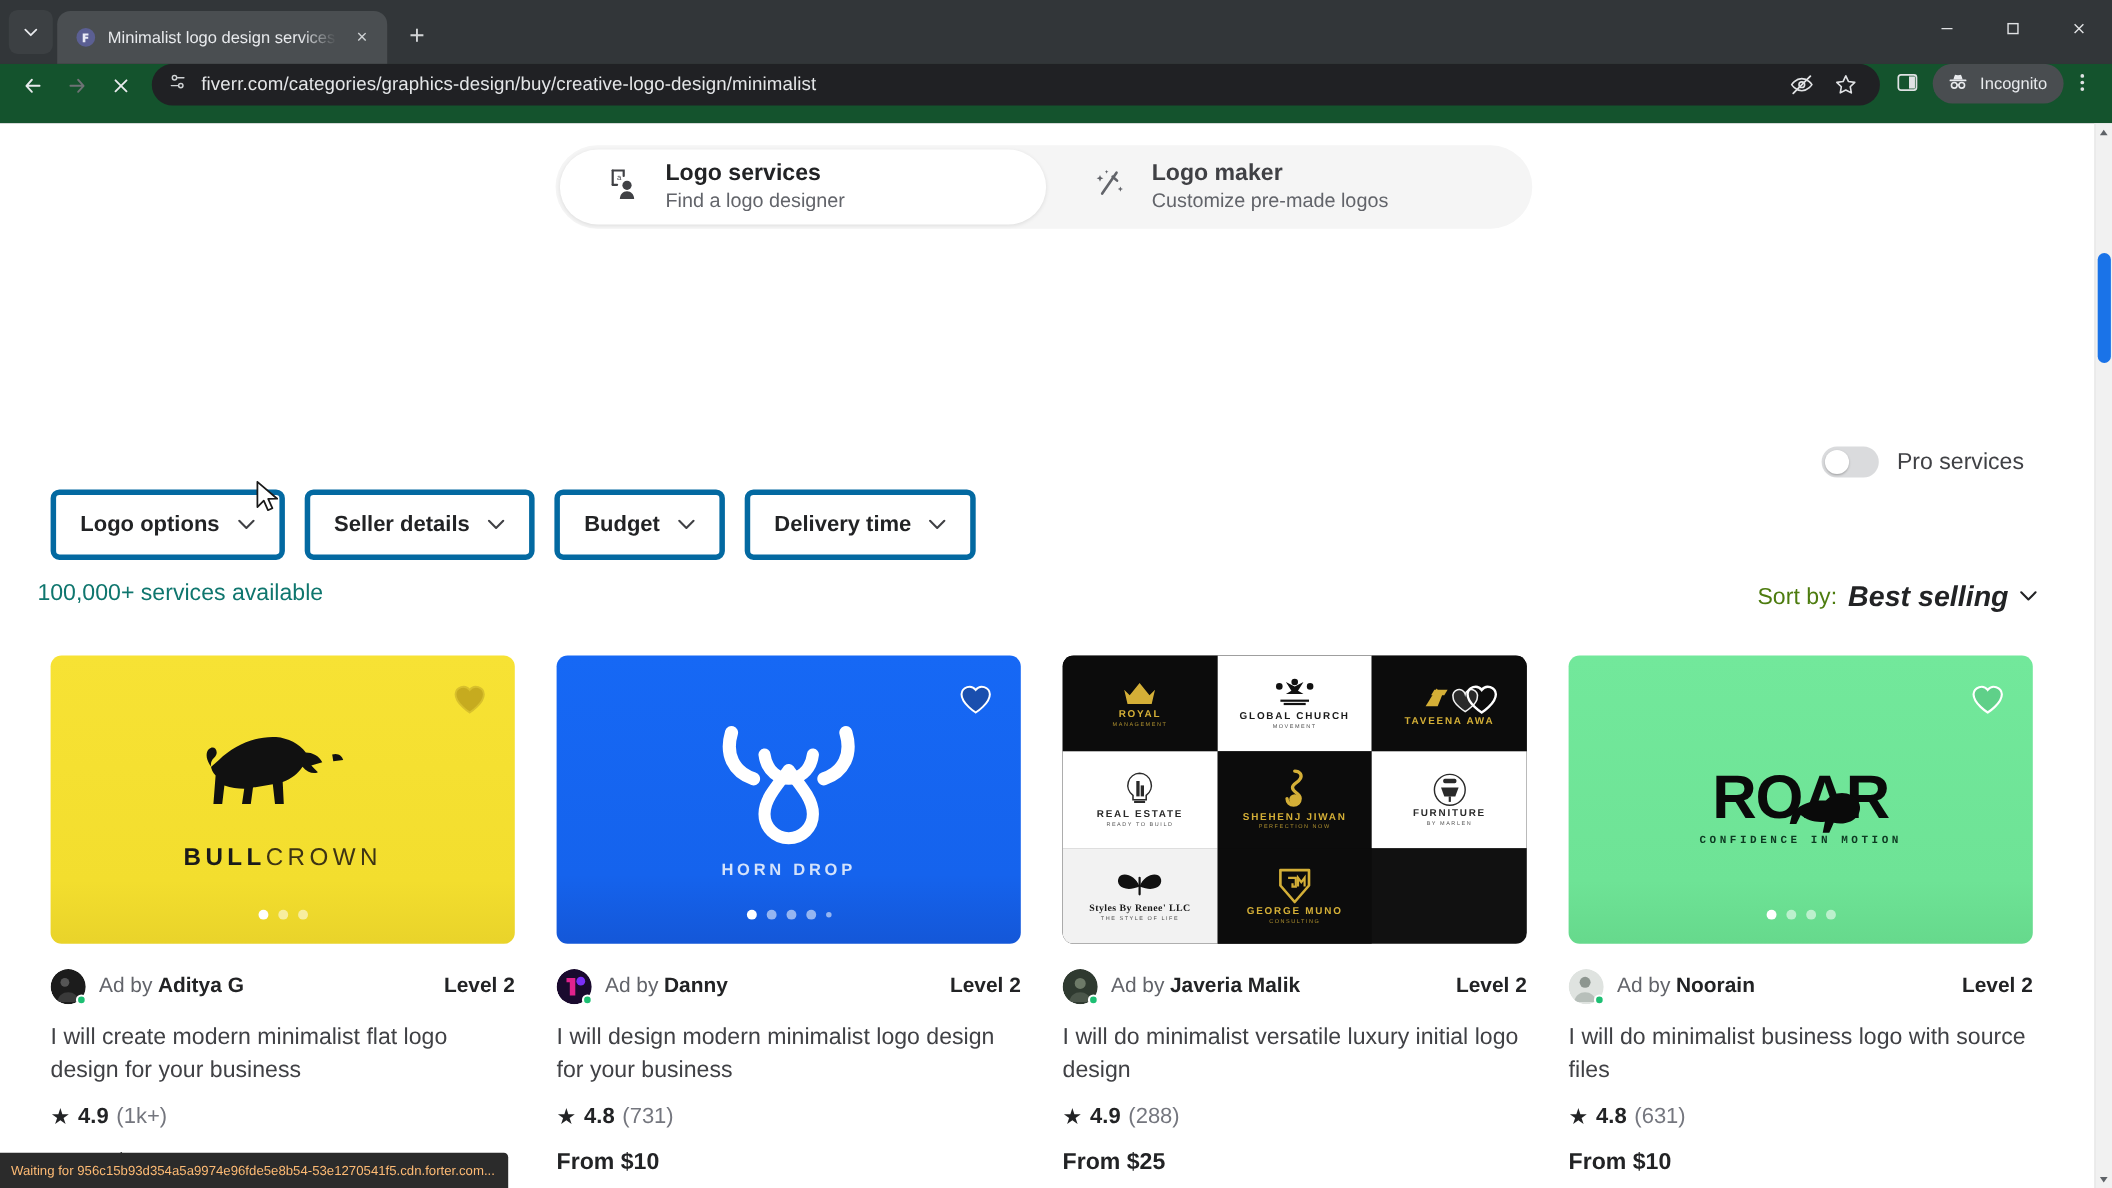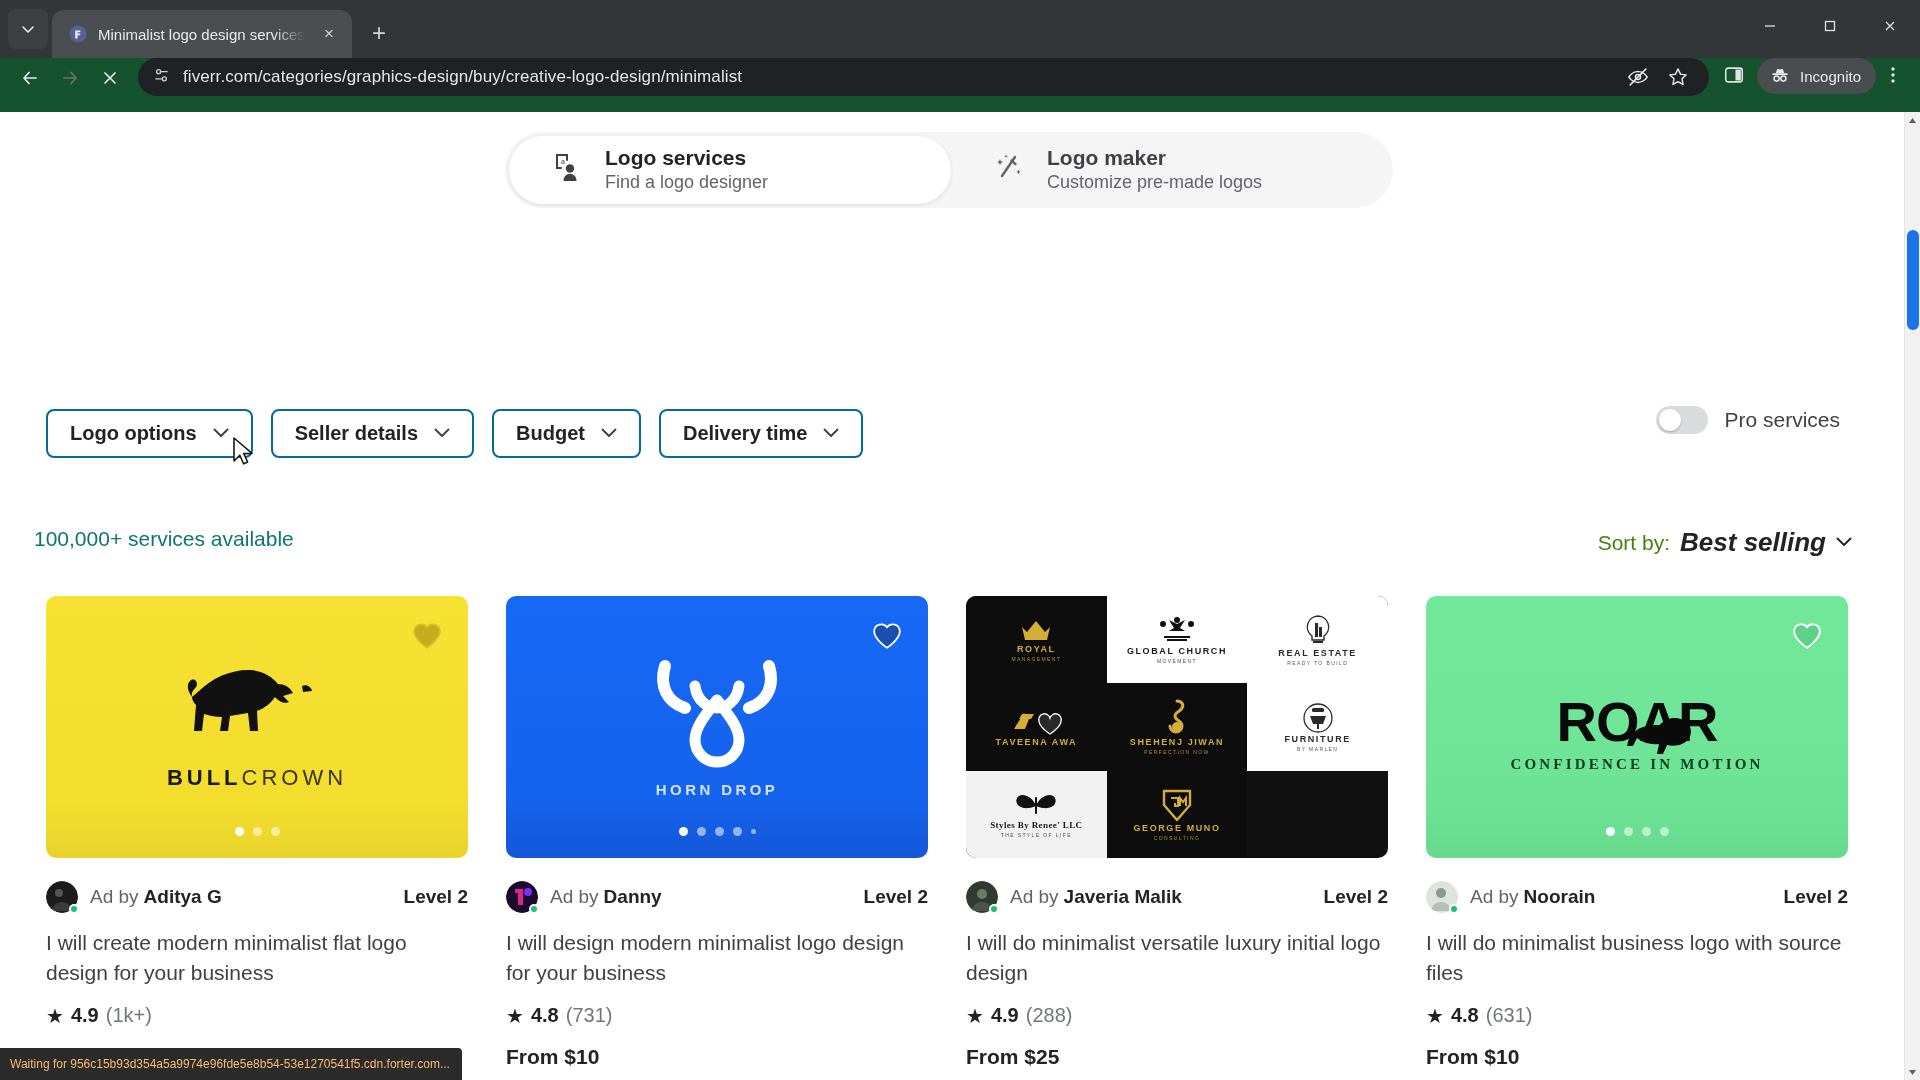--- a/index.html
+++ b/index.html
@@ -116,22 +116,22 @@
     padding-left: 38px; border-radius: 34px; cursor: pointer;
   }
   .type-opt.active { background: #ffffff; margin-left: 4px; box-shadow: 0 1px 4px rgba(0,0,0,.10); }
   .type-txt-main { font-size: 21px; font-weight: 700; color: #222325; line-height: 1.25; }
   .type-txt-sub  { font-size: 18px; color: #62646a; line-height: 1.3; }
   .type-opt.dim .type-txt-main { color: #404145; }
 
   
   .filters { position: absolute; left: 46px; top: 297px; display: flex; gap: 18px; }
   .filter-chip {
-    height: 49px; border: 2px solid #0369a1; border-radius: 8px; background: #fff;
-    display: flex; align-items: center; gap: 16px; padding: 0 22px; cursor: pointer;
+    height: 64px; border: 5px solid #0369a1; border-radius: 8px; background: #fff;
+    display: flex; align-items: center; gap: 16px; padding: 0 22px; cursor: pointer; margin-top: 36px;
   }
   .filter-chip-label { font-size: 20px; font-weight: 700; color: #222325; }
   .chev { color: #404145; font-size: 13px; }
 
   .pro-wrap {
     position: absolute; right: 64px; top: 294px;
     display: flex; align-items: center; gap: 16px; cursor: pointer;
   }
   .switch {
     width: 52px; height: 28px; border-radius: 14px; background: #dadbdd; position: relative;
@@ -526,37 +526,37 @@
                 <circle cx="21" cy="4" r="3" fill="#111"></circle>
                     <path d="M21 8l8-4-5 8 5 3h-16l5-3-5-8z" fill="#111"></path>
                 <circle cx="7" cy="8" r="3" fill="#111"></circle>
                     <circle cx="35" cy="8" r="3" fill="#111"></circle>
                 <rect x="8" y="20" width="26" height="2" fill="#111"></rect>
                     <rect x="11" y="23" width="20" height="2" fill="#111"></rect>
               </svg>
               <div class="lg-name">GLOBAL CHURCH</div>
               <div class="lg-sub">MOVEMENT</div>
             </div>
+            <div class="lg-cell" style="background:#0c0c0c;color:#d4af37">
+              <svg width="56" height="30" viewBox="0 0 56 30">
+                <path d="M6 22l10-16 5 6-4 10z" fill="#d4af37"></path>
+                    <path d="M14 7h12l-3 5h-12z" fill="#d4af37"></path>
+                <path d="M42 27s-11-7-11-13a5.5 5.5 0 0111-3 5.5 5.5 0 0111 3c0 6-11 13-11 13z" fill="#2a2a2a" stroke="#f0f0f0" stroke-width="1.4"></path>
+              </svg>
+              <div class="lg-name">TAVEENA AWA</div>
+            </div>
             <div class="lg-cell" style="background:#fff;color:#2a2a2a">
               <svg width="30" height="34" viewBox="0 0 30 34">
                 <path d="M15 2a11 11 0 00-6 20v4h12v-4a11 11 0 00-6-20z" stroke="#2a2a2a" stroke-width="1.4" fill="none"></path>
                 <rect x="10" y="27" width="10" height="2" fill="#2a2a2a"></rect>
                     <rect x="12" y="9" width="3" height="14" fill="#2a2a2a"></rect>
                     <rect x="16" y="13" width="3" height="10" fill="#2a2a2a"></rect>
               </svg>
               <div class="lg-name">REAL ESTATE</div>
               <div class="lg-sub">READY TO BUILD</div>
-            </div>
-            <div class="lg-cell" style="background:#0c0c0c;color:#d4af37">
-              <svg width="56" height="30" viewBox="0 0 56 30">
-                <path d="M6 22l10-16 5 6-4 10z" fill="#d4af37"></path>
-                    <path d="M14 7h12l-3 5h-12z" fill="#d4af37"></path>
-                <path d="M42 27s-11-7-11-13a5.5 5.5 0 0111-3 5.5 5.5 0 0111 3c0 6-11 13-11 13z" fill="#2a2a2a" stroke="#f0f0f0" stroke-width="1.4"></path>
-              </svg>
-              <div class="lg-name">TAVEENA AWA</div>
             </div>
             <div class="lg-cell" style="background:#0c0c0c;color:#d4af37">
               <svg width="26" height="38" viewBox="0 0 26 38">
                 <path d="M13 2c5 0 7 4 5 7-2 4-7 4-7 8 0 5 7 4 7 10a6 6 0 11-12 0" stroke="#d4af37" stroke-width="3" fill="none" stroke-linecap="round"></path>
                 <circle cx="13" cy="28" r="5" fill="#d4af37"></circle>
               </svg>
               <div class="lg-name">SHEHENJ JIWAN</div>
               <div class="lg-sub">PERFECTION NOW</div>
             </div>
             <div class="lg-cell" style="background:#fff;color:#2a2a2a">
@@ -619,21 +619,21 @@
           <svg class="heart" viewBox="0 0 28 28">
             <path d="M14 24.5S3.4 17.8 3.4 10.8A5.9 5.9 0 0114 7.6 5.9 5.9 0 0124.6 10.8c0 7-10.6 13.7-10.6 13.7z" fill="#5fd089" stroke="#fff" stroke-width="1.6"></path>
           </svg>
           <div style="text-align:center;margin-top:8px">
             <div style="position:relative;display:inline-block">
               <span style="font-size:56px;font-weight:800;letter-spacing:-1px;color:#0a0a0a;font-family:'Liberation Sans',sans-serif">ROAR</span>
               <svg width="120" height="60" viewBox="0 0 120 60" style="position:absolute;right:-22px;bottom:-4px">
                 <path d="M10 40c6-10 18-14 30-12 6-8 16-10 24-6 8 4 10 12 6 18-4 7-14 9-22 7l-4 9h-6l2-10c-8 1-16-1-22-6l-4 8h-6z" fill="#0a0a0a"></path>
               </svg>
             </div>
-            <div style="margin-top:2px;letter-spacing:3.2px;font-size:15px;font-weight:700;color:#0d3a22;font-family:Liberation Serif, serif">CONFIDENCE IN MOTION</div>
+            <div style="margin-top:2px;letter-spacing:3.2px;font-size:10px;font-weight:700;color:#0d3a22;font-family:Liberation Mono, monospace">CONFIDENCE IN MOTION</div>
           </div>
           <div class="dots">
             <span class="dot on"></span>
             <span class="dot"></span>
             <span class="dot"></span>
             <span class="dot"></span>
           </div>
         </div>
         <div class="seller-row">
           <span class="avatar">

